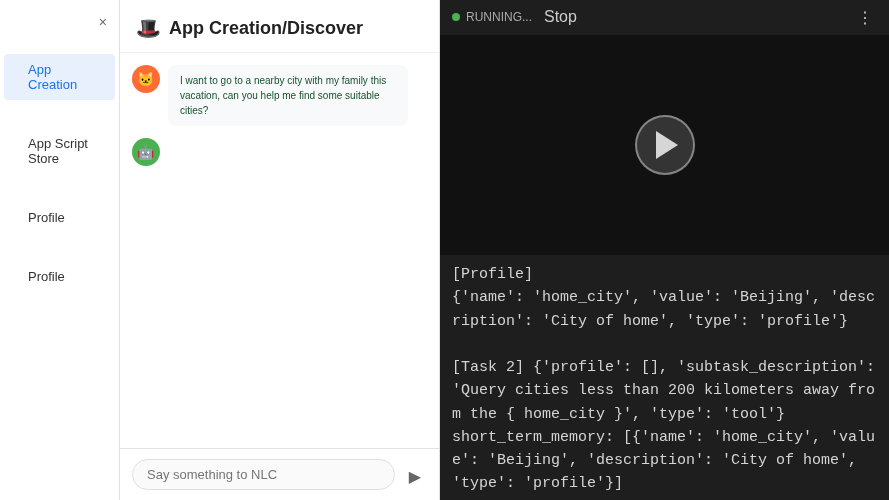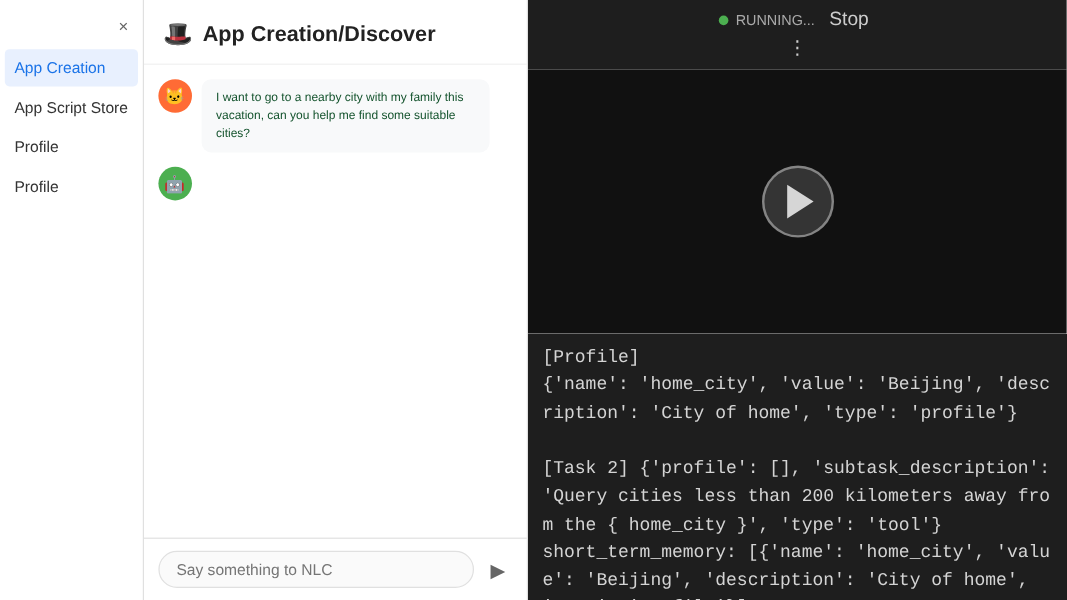--- a/index.html
+++ b/index.html
@@ -32,26 +32,26 @@
     .close-btn {
       background: none;
       border: none;
       cursor: pointer;
       font-size: 14px;
       color: #666;
       padding: 2px 4px;
     }
 
     .sidebar-item {
-      padding: 8px 8px;
+      padding: 8px 24px;
       font-size: 13px;
       cursor: pointer;
       color: #333;
       border-radius: 4px;
-      margin: 1px 4px;
+      margin: 14px 4px;
     }
 
     .sidebar-item.active {
       background: #e8f0fe;
       color: #1a73e8;
       font-weight: 500;
     }
 
     
     .chat-panel {
@@ -165,25 +165,24 @@
       flex: 1;
       display: flex;
       flex-direction: column;
       position: relative;
     }
 
     .status-bar {
       background: #1e1e1e;
       padding: 6px 12px;
       display: flex;
-      align-items: center;
+      align-items: flex-start;
       justify-content: space-between;
       color: #ccc;
       font-size: 12px;
-      flex-direction: column;
     }
 
     .status-running {
       display: flex;
       align-items: center;
       gap: 6px;
       color: #aaa;
     }
 
     .status-dot {

